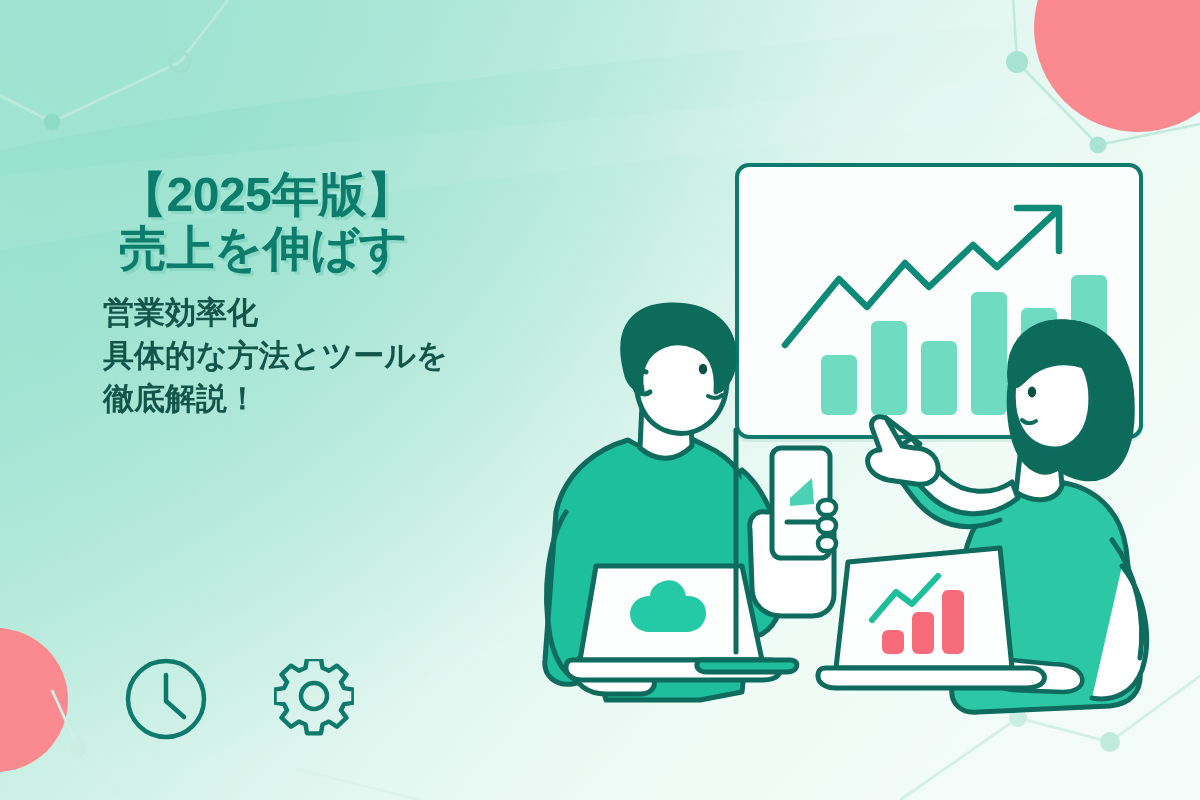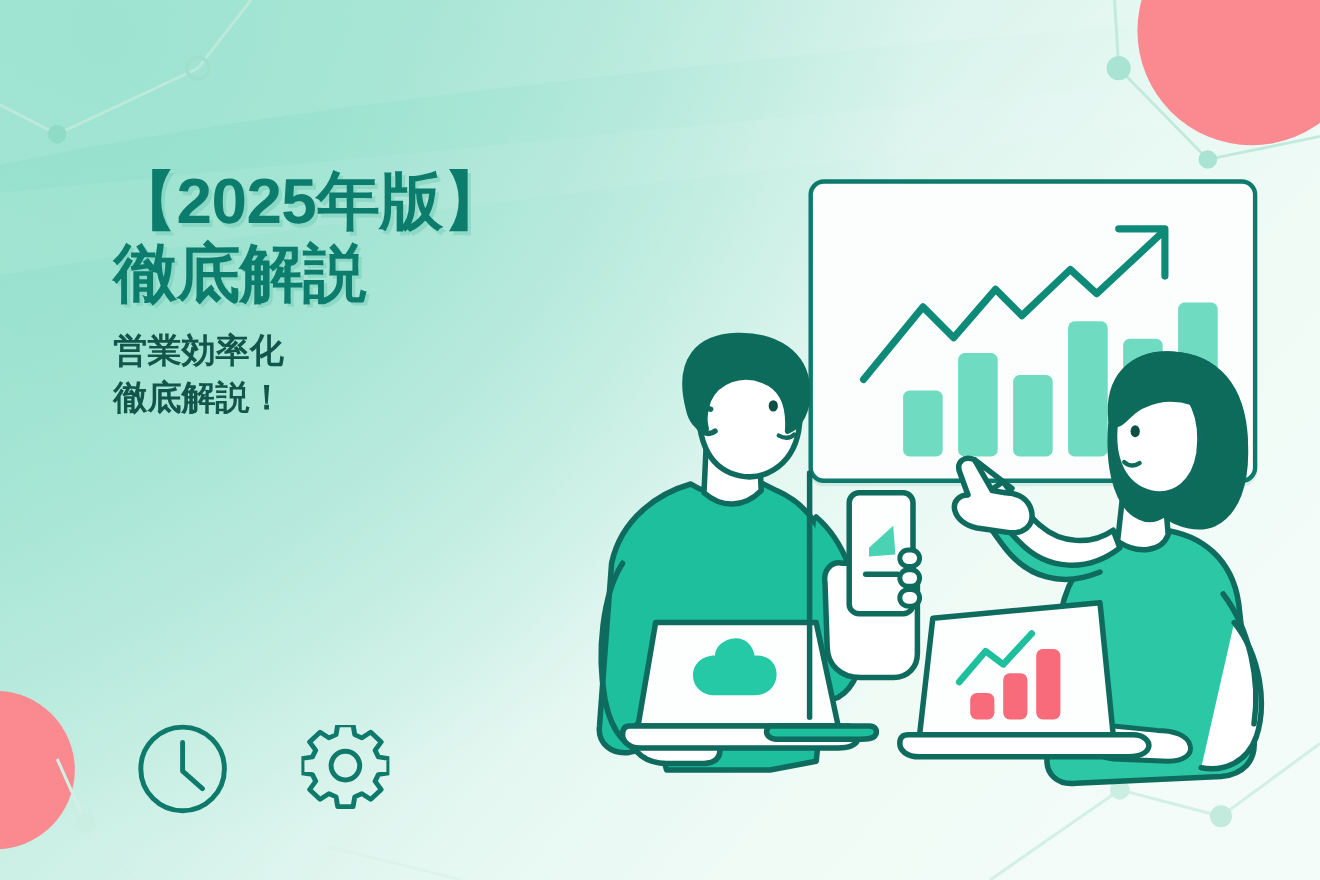--- a/index.html
+++ b/index.html
@@ -24,22 +24,22 @@
     box-shadow:0 3px 0 rgba(14,122,108,.10);
   }
   .wb-svg{position:absolute;left:0;top:0;}
 
   
   #people{position:absolute;left:0;top:0;width:1200px;height:800px;}
 
   
   .textblock{position:absolute;left:103px;top:152px;width:470px;}
   .title{
-    color:#0C7C6D;font-weight:bold;font-size:58px;line-height:1.115;
-    letter-spacing:-0.5px;margin:0;
+    color:#0C7C6D;font-weight:bold;font-size:48px;line-height:1.115;
+    letter-spacing:-0.5px;margin:16px;
     text-shadow:3px 3px 0 rgba(108,201,180,.45);
     white-space:nowrap;
   }
   .title .ln{display:block;}
   .subtitle{
     margin:16px 0 0 0;color:#11554B;font-weight:bold;
     font-size:31px;line-height:1.39;letter-spacing:0px;
   }
   .subtitle .ln{display:block;white-space:nowrap;}
 
@@ -230,24 +230,25 @@
           <rect x="942" y="590" width="22" height="64" rx="6" fill="#F76B7A"></rect>
         </g>
         <polyline points="872,620 896,592 912,604 938,576" fill="none" stroke="#1DBF9C" stroke-width="6"></polyline>
       </g>
     </g>
   </svg>
 
   <div class="textblock">
     <h1 class="title">
       <span class="ln">【2025年版】</span>
-      <span class="ln">徹底解説</span>
+      <span class="ln">売上を伸ばす</span>
     </h1>
     <p class="subtitle">
       <span class="ln">営業効率化</span>
+      <span class="ln">具体的な方法とツールを</span>
       <span class="ln">徹底解説！</span>
     </p>
   </div>
 
   <div class="icon-row">
     <svg class="deco-icon" width="88" height="88" viewBox="0 0 88 88" xmlns="http://www.w3.org/2000/svg">
       <circle cx="44" cy="44" r="38" fill="none" stroke="#0E7A6C" stroke-width="4.5"></circle>
       <path d="M44,20 L44,46 L62,62" fill="none" stroke="#0E7A6C" stroke-width="4.5" stroke-linecap="round" stroke-linejoin="round"></path>
     </svg>
 

